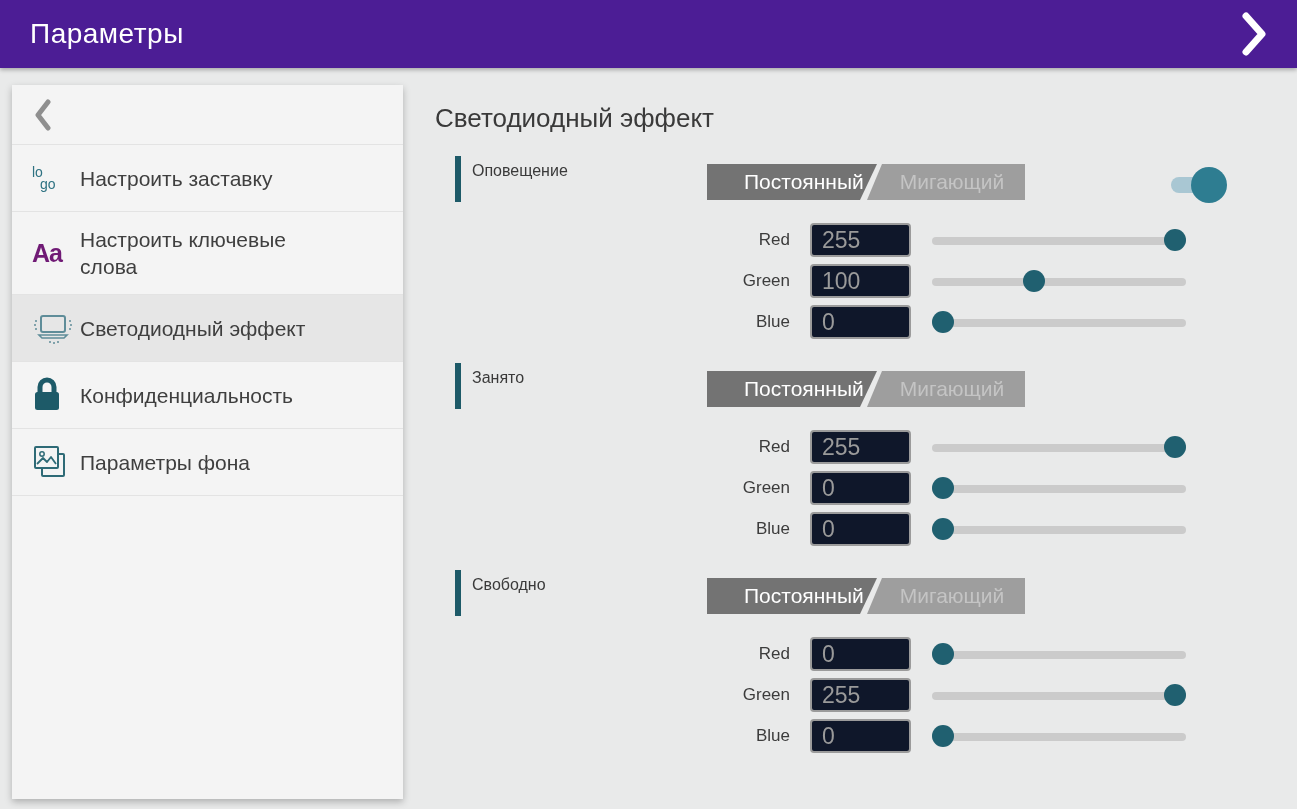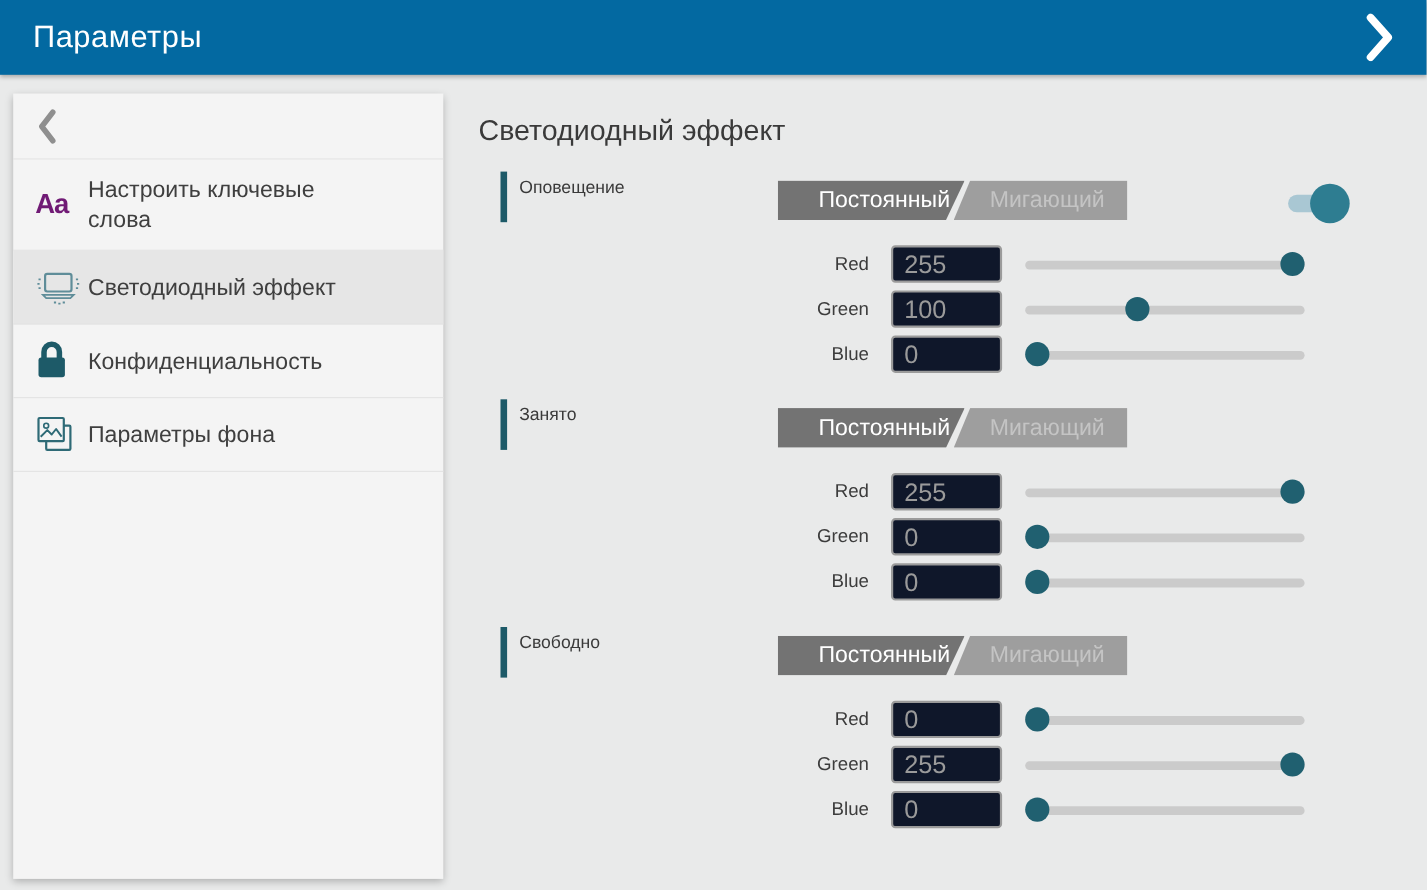--- a/index.html
+++ b/index.html
@@ -4,21 +4,21 @@
 <style>
   * { margin:0; padding:0; box-sizing:border-box; }
   html,body { width:1297px; height:809px; overflow:hidden; }
   body {
     font-family:"Liberation Sans", sans-serif;
     background:#e9eaea;
     color:#3c3c3c;
   }
   
   .app-header {
-    height:68px; background:#0369a1; display:flex; align-items:center;
+    height:68px; background:#4c1d95; display:flex; align-items:center;
     justify-content:space-between; padding:0 26px 0 30px;
     box-shadow:0 2px 4px rgba(0,0,0,.28); position:relative; z-index:5;
   }
   .app-title { color:#ffffff; font-size:28px; font-weight:400; letter-spacing:.5px; }
   .fwd-btn { width:34px; height:44px; display:flex; align-items:center; justify-content:center; cursor:pointer; }
 
   .content { display:flex; height:741px; }
 
   
   .sidebar {
@@ -91,20 +91,26 @@
 
 <div class="content">
 
   <aside class="sidebar">
     <div class="back-row">
       <svg width="18" height="32" viewBox="0 0 18 32">
         <polyline points="14,3 4,16 14,29" fill="none" stroke="#8f8f8f" stroke-width="5" stroke-linecap="round" stroke-linejoin="round"></polyline>
       </svg>
     </div>
 
+    <div class="nav-item">
+      <span class="ic">
+        <span class="logo-ic"><span class="l1">lo</span><span class="l2">go</span></span>
+      </span>
+      <span class="lbl">Настроить заставку</span>
+    </div>
 
     <div class="nav-item">
       <span class="ic">
           <span class="aa-ic">Aa</span>
         </span>
       <span class="lbl">Настроить ключевые слова</span>
     </div>
 
     <div class="nav-item selected">
       <span class="ic">

